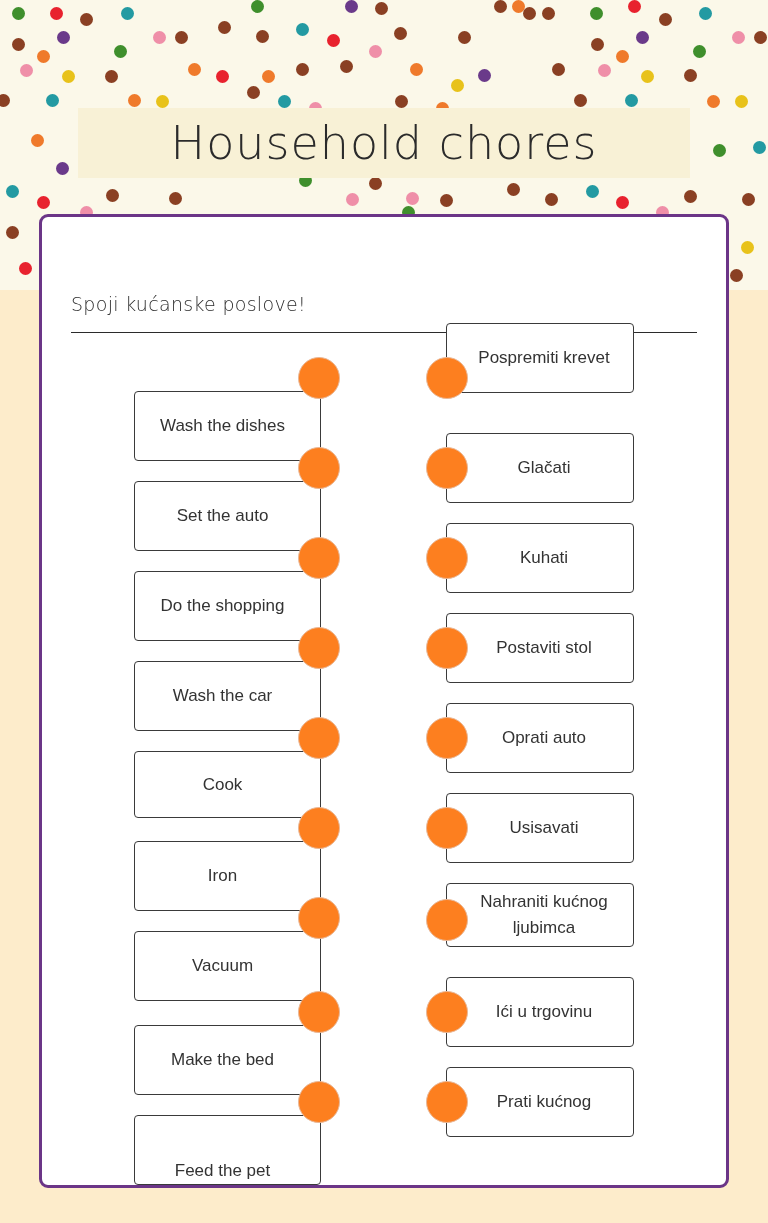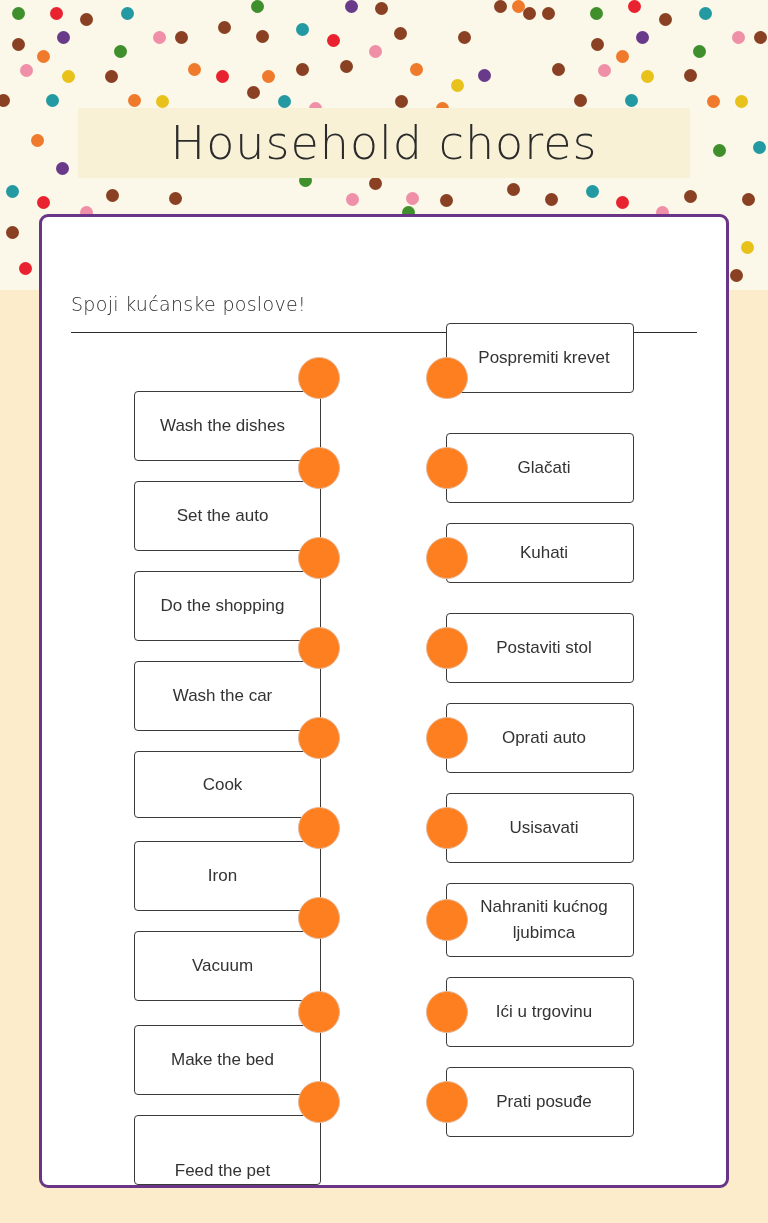--- a/index.html
+++ b/index.html
@@ -191,41 +191,41 @@
   </div>
 <div id="right-col">
     <div class="box right" style="top: 323px; height: 70px;">
       <span>Pospremiti krevet</span>
     </div>
     <div class="handle" style="top: 357px; left: 426px;"></div>
     <div class="box right" style="top: 433px; height: 70px;">
       <span>Glačati</span>
     </div>
     <div class="handle" style="top: 447px; left: 426px;"></div>
-    <div class="box right" style="top: 523px; height: 60px;">
+    <div class="box right" style="top: 523px; height: 70px;">
       <span>Kuhati</span>
     </div>
     <div class="handle" style="top: 537px; left: 426px;"></div>
     <div class="box right" style="top: 613px; height: 70px;">
       <span>Postaviti stol</span>
     </div>
     <div class="handle" style="top: 627px; left: 426px;"></div>
     <div class="box right" style="top: 703px; height: 70px;">
       <span>Oprati auto</span>
     </div>
     <div class="handle" style="top: 717px; left: 426px;"></div>
     <div class="box right" style="top: 793px; height: 70px;">
       <span>Usisavati</span>
     </div>
     <div class="handle" style="top: 807px; left: 426px;"></div>
-    <div class="box right" style="top: 883px; height: 74px;">
+    <div class="box right" style="top: 883px; height: 64px;">
       <span>Nahraniti kućnog ljubimca</span>
     </div>
     <div class="handle" style="top: 899px; left: 426px;"></div>
     <div class="box right" style="top: 977px; height: 70px;">
       <span>Ići u trgovinu</span>
     </div>
     <div class="handle" style="top: 991px; left: 426px;"></div>
     <div class="box right" style="top: 1067px; height: 70px;">
-      <span>Prati posuđe</span>
+      <span>Prati kućnog</span>
     </div>
     <div class="handle" style="top: 1081px; left: 426px;"></div>
   </div>
 
 </body></html>

